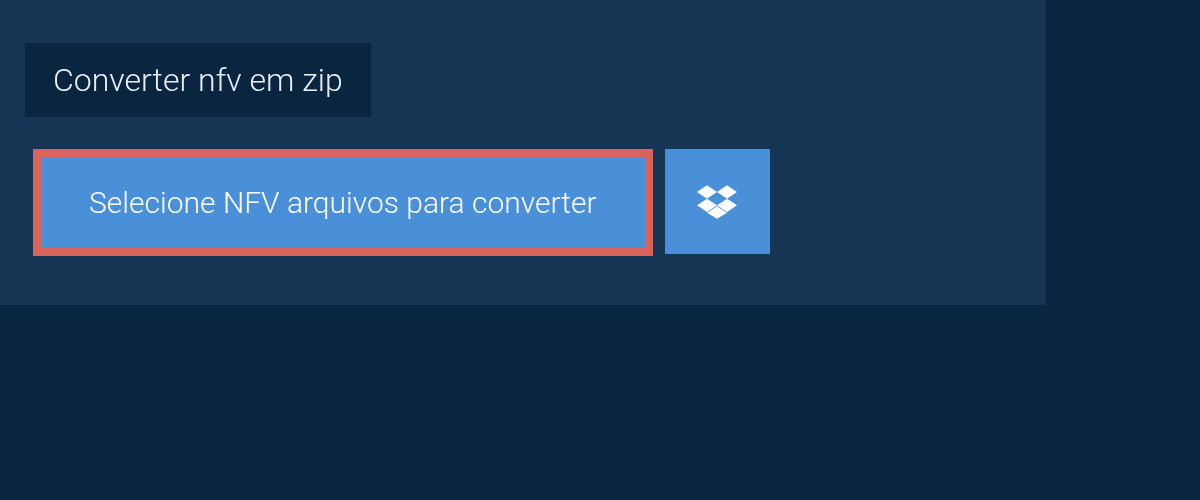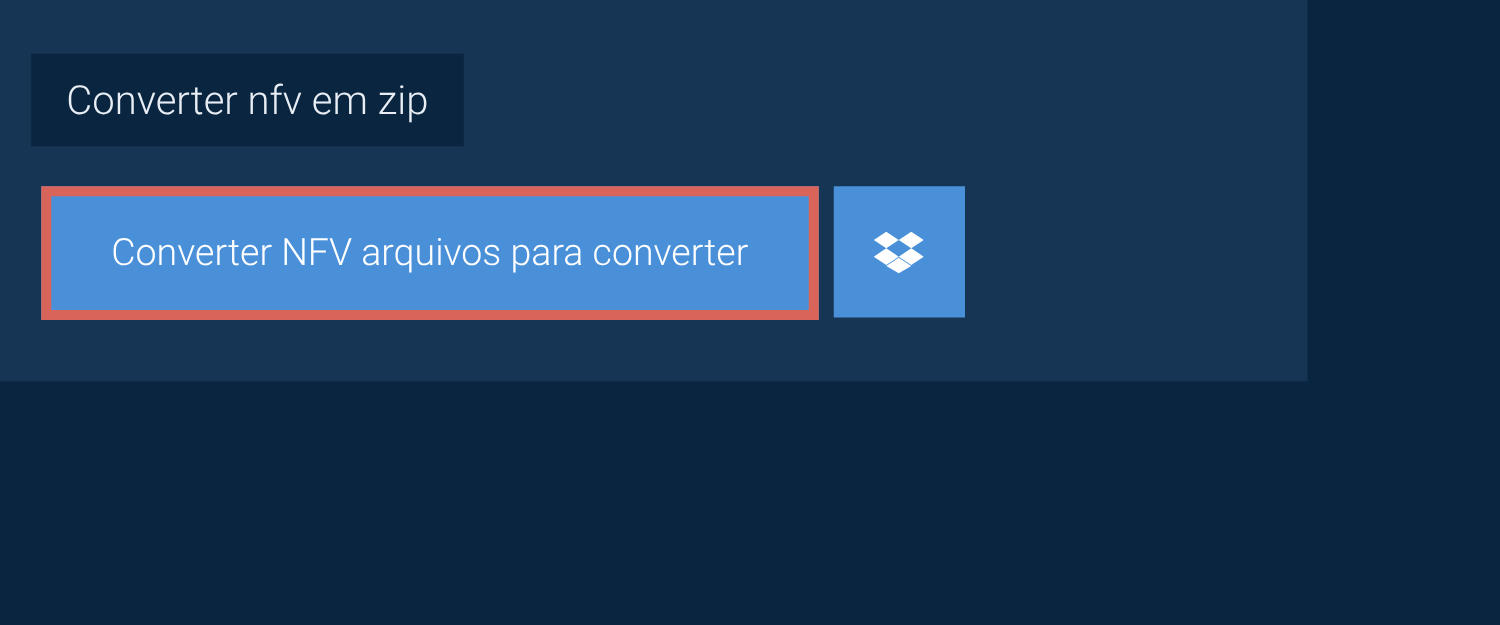--- a/index.html
+++ b/index.html
@@ -66,21 +66,21 @@
   </style>
 </head>
 <body>
 
 <div class="main-area">
   <div class="tab">
     <span>Converter nfv em zip</span>
   </div>
   <div class="button-row">
     <div class="select-button">
-      <span>Converter NFV arquivos para converter</span>
+      <span>Selecione NFV arquivos para converter</span>
     </div>
     <div class="dropbox-button">
       <svg viewBox="0 0 24 24">
         <path d="M6 2L0 6l6 4-6 4 6 4 6-4 6 4 6-4-6-4 6-4-6-4-6 4-6-4zm6 4l6 4-6 4-6-4 6-4zm-6 12.5l6 3.5 6-3.5-6-4-6 4z"></path>
       </svg>
     </div>
   </div>
 </div>
 
 </body></html>

